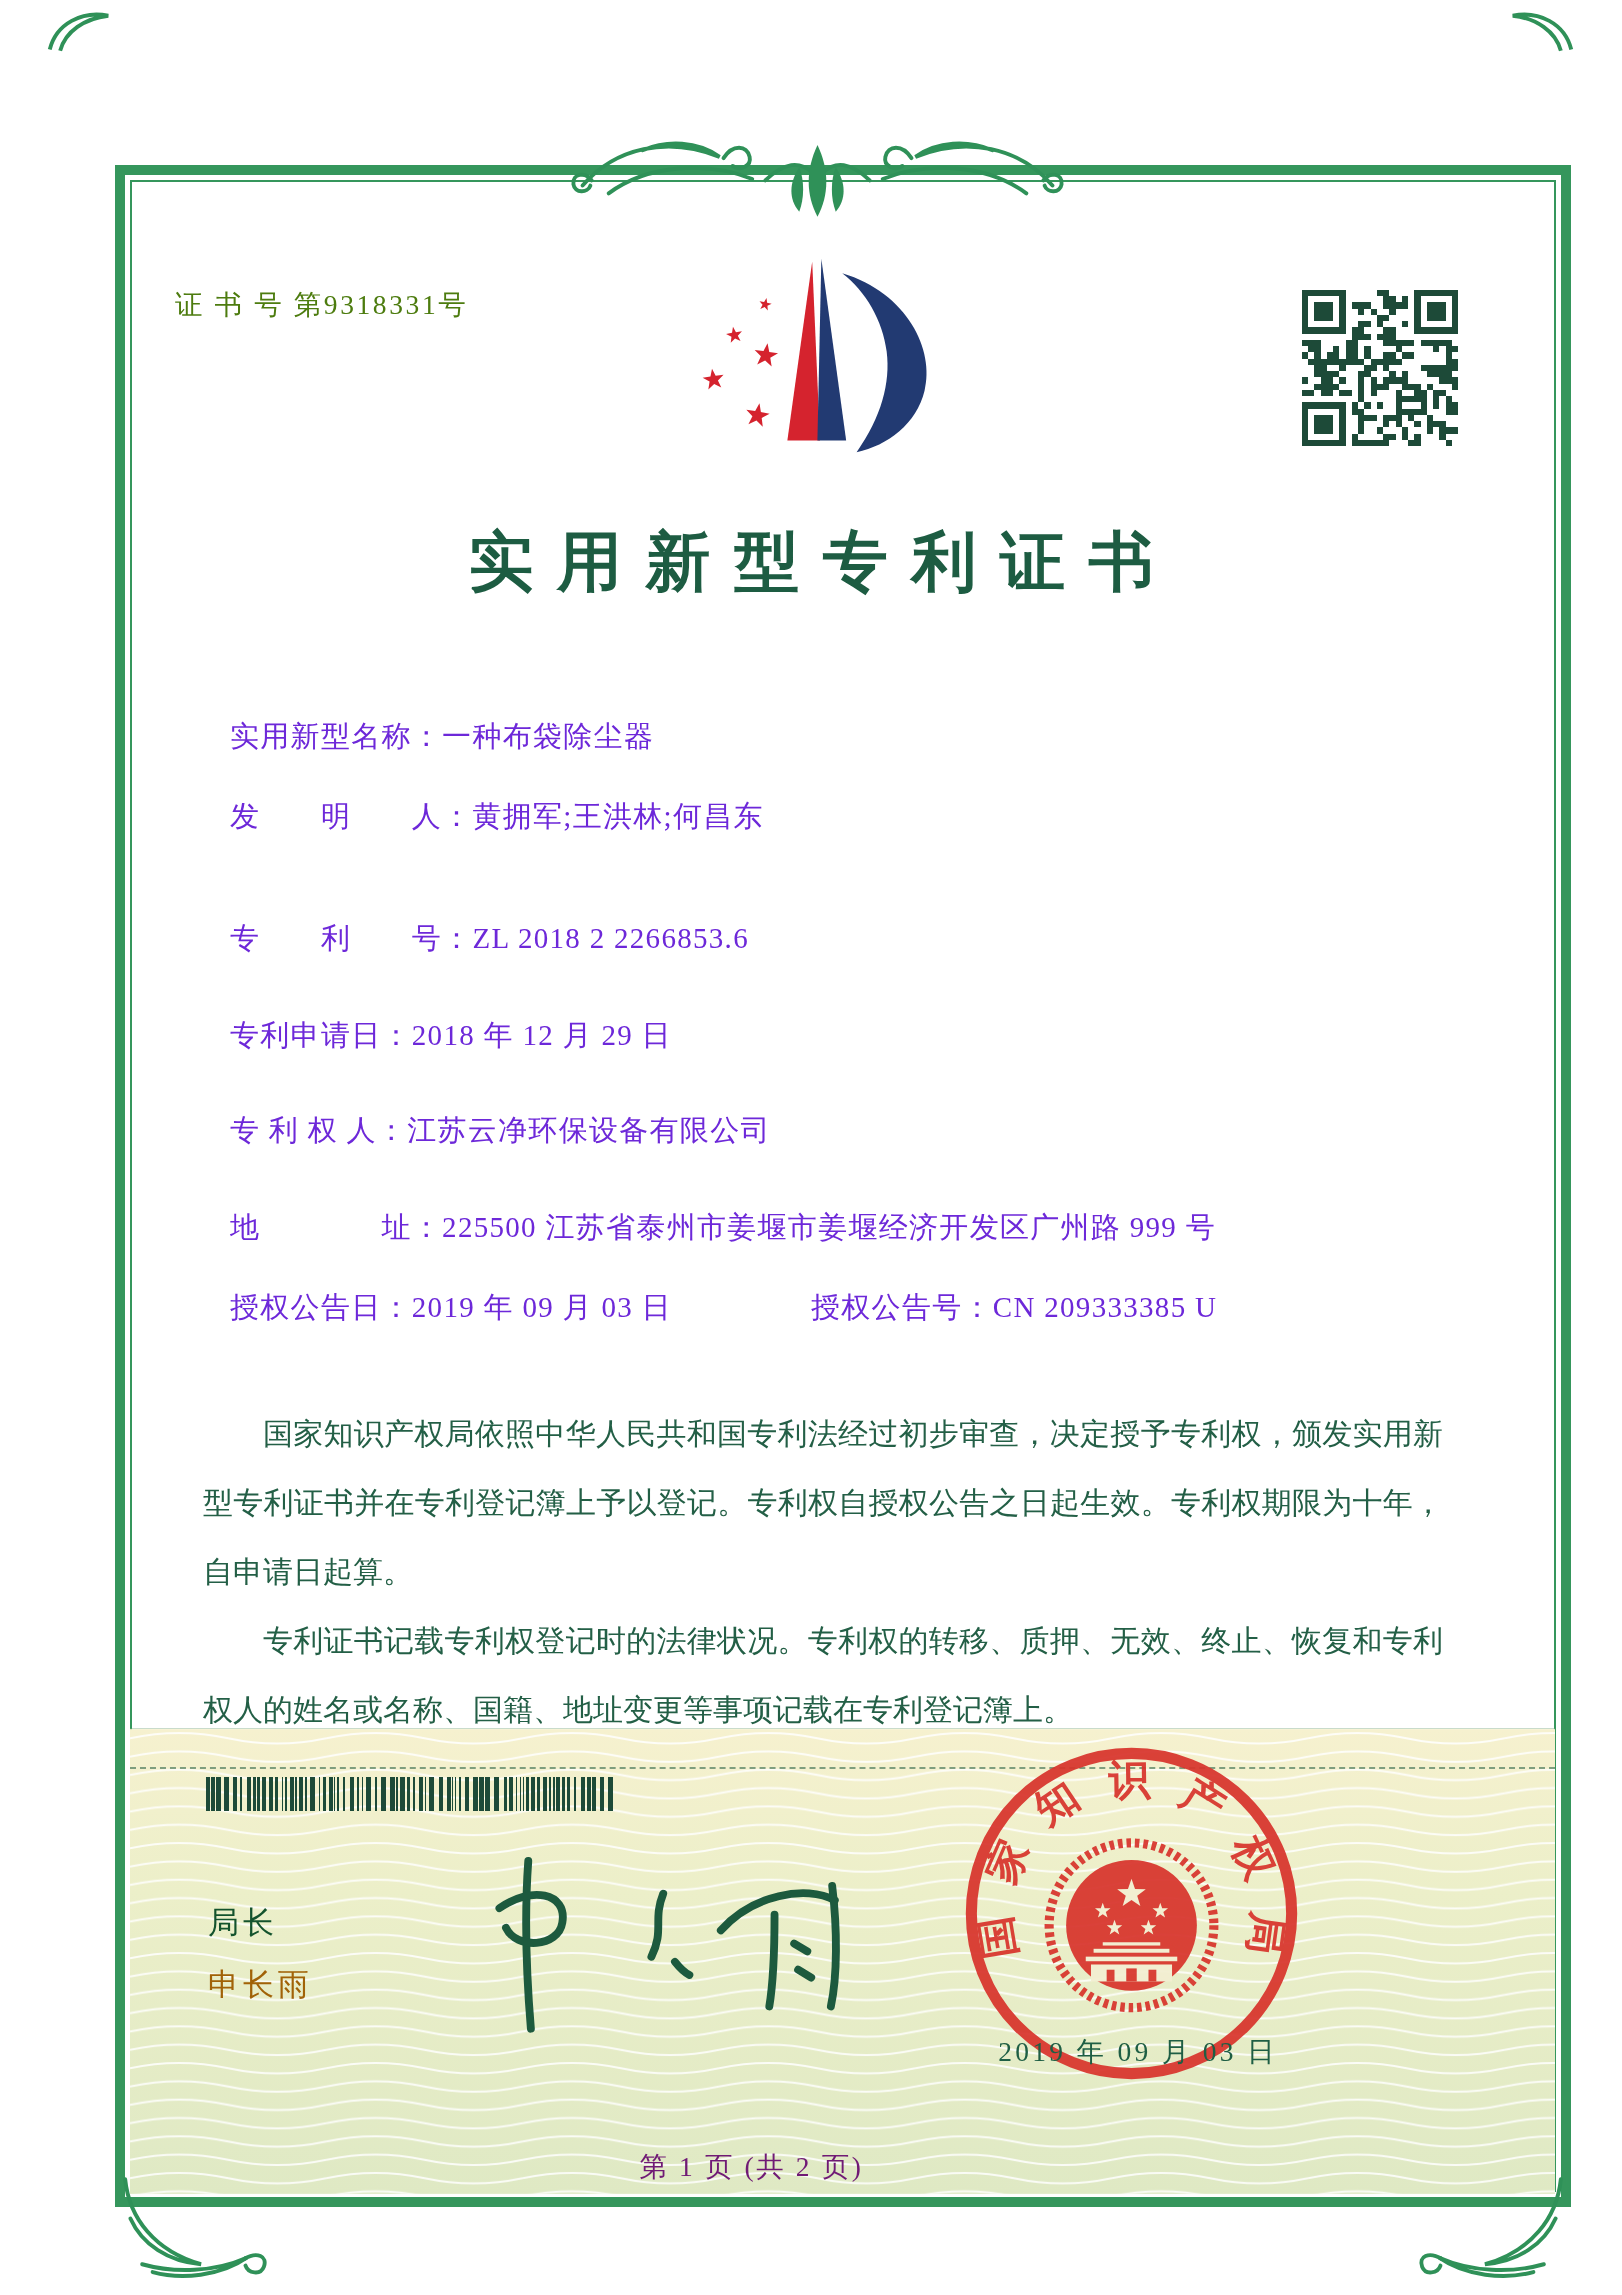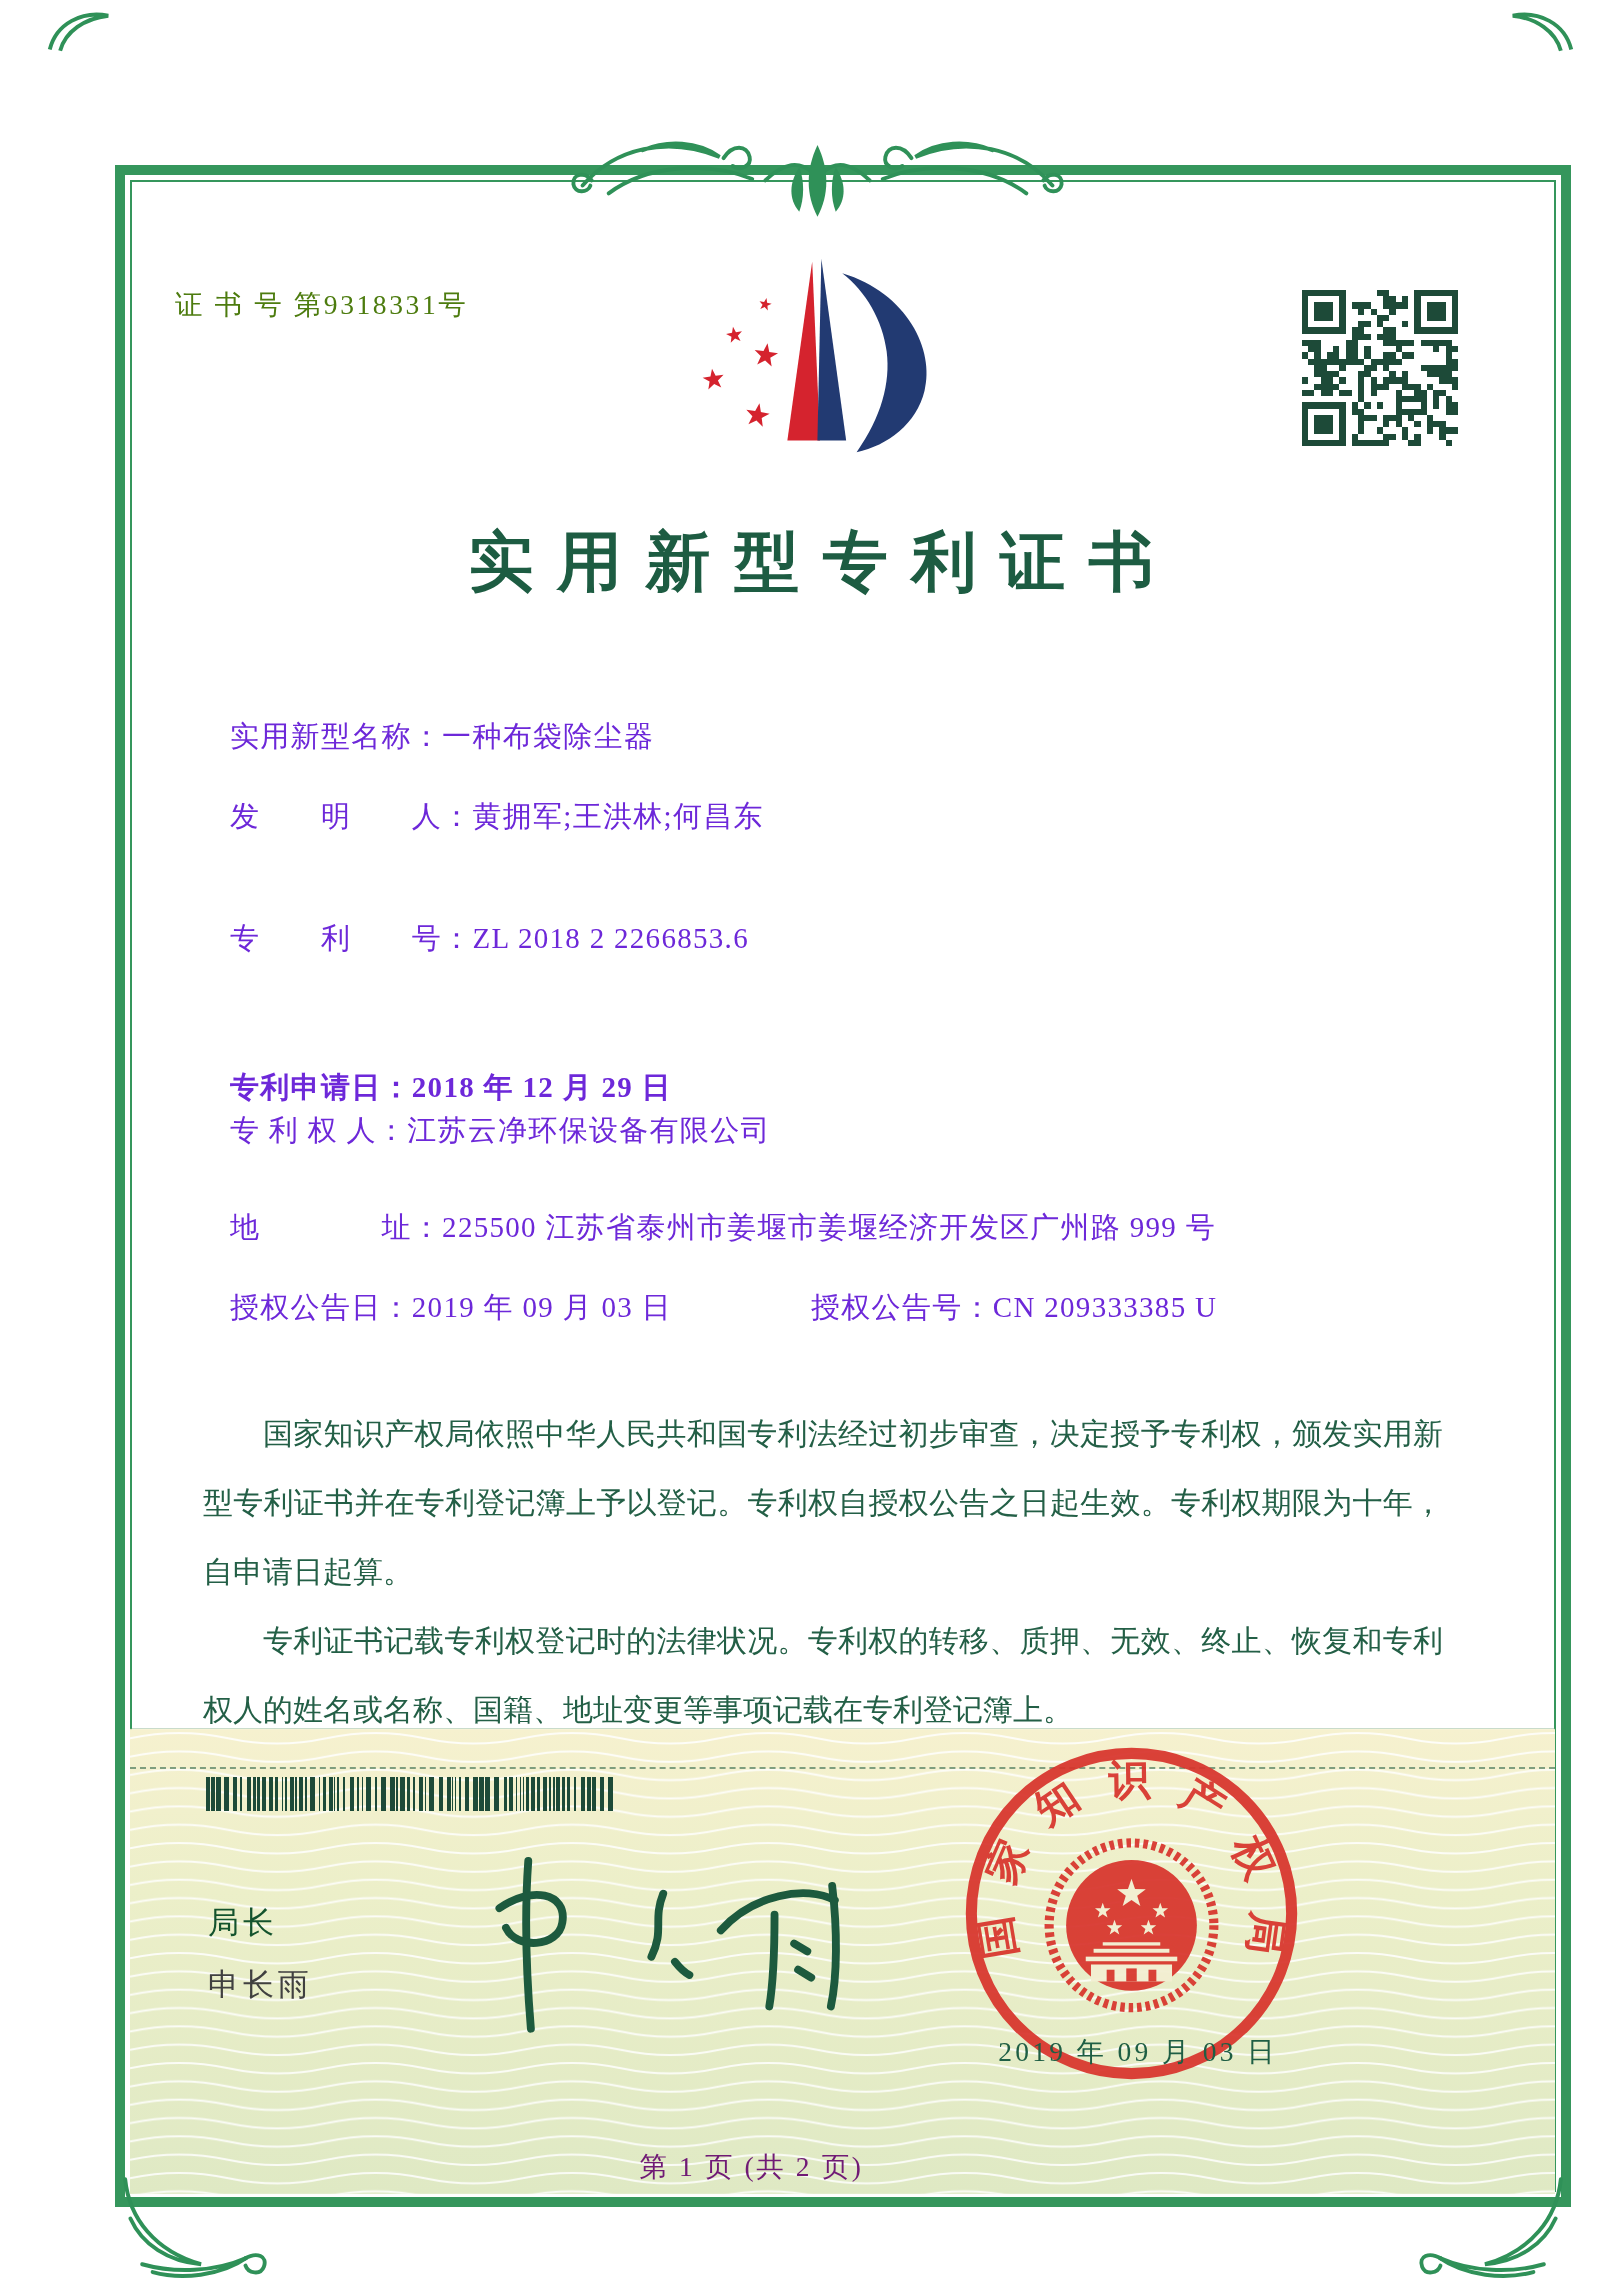--- a/index.html
+++ b/index.html
@@ -32,21 +32,21 @@
   #body-text{
     left:203px;top:1399px;width:1240px;font-size:30px;color:#235f46;
     line-height:69px;text-align:justify;
   }
   #body-text p{margin:0;text-indent:2em;}
   
   #guilloche{left:130px;top:1728px;width:1425px;height:465px;border-top:1.3px solid rgba(120,165,125,.4);}
   #dash-line{left:130px;top:1767px;width:1425px;border-top:2px dashed rgba(30,90,60,.55);}
   #barcode{left:206px;top:1777px;}
   #officer-title{left:208px;top:1902px;font-size:31px;color:#14532d;letter-spacing:3.9px;}
-  #officer-name{left:208px;top:1964px;font-size:31px;color:#404040;letter-spacing:3.9px;}
+  #officer-name{left:208px;top:1964px;font-size:31px;color:#a16207;letter-spacing:3.9px;}
   #signature{left:468px;top:1857px;}
   #seal{left:955px;top:1737px;}
   #seal-date{
     left:991px;top:2034px;width:294px;text-align:center;font-size:27.5px;color:#1e5e44;
     letter-spacing:3.3px;white-space:nowrap;
   }
   #page-info{left:0;right:119px;top:2149px;text-align:center;font-size:27.5px;color:#701a75;letter-spacing:2.6px;}
   #footer-note{left:0;right:122px;top:2242px;text-align:center;font-size:30px;color:#235f46;letter-spacing:3.9px;}
   .orn{pointer-events:none;}
 </style>
@@ -421,21 +421,21 @@
 
   <div class="abs field-row" style="top:717px;">
     <span class="field-label">实用新型名称：</span><span>一种布袋除尘器</span>
   </div>
   <div class="abs field-row" style="top:797px;">
     <span class="field-label">发　　明　　人：</span><span>黄拥军;王洪林;何昌东</span>
   </div>
   <div class="abs field-row" style="top:919px;">
     <span class="field-label">专　　利　　号：</span><span>ZL 2018 2 2266853.6</span>
   </div>
-  <div class="abs field-row" style="top:1068px;font-weight:bold;">
+  <div class="abs field-row" style="top:1016px;">
     <span class="field-label">专利申请日：</span><span>2018 年 12 月 29 日</span>
   </div>
   <div class="abs field-row" style="top:1111px;">
     <span class="field-label">专 利 权 人：</span><span>江苏云净环保设备有限公司</span>
   </div>
   <div class="abs field-row" style="top:1208px;">
     <span class="field-label">地　　　　址：</span><span>225500 江苏省泰州市姜堰市姜堰经济开发区广州路 999 号</span>
   </div>
   <div class="abs field-row" style="top:1288px;">
     <span class="field-label">授权公告日：</span><span>2019 年 09 月 03 日</span>

